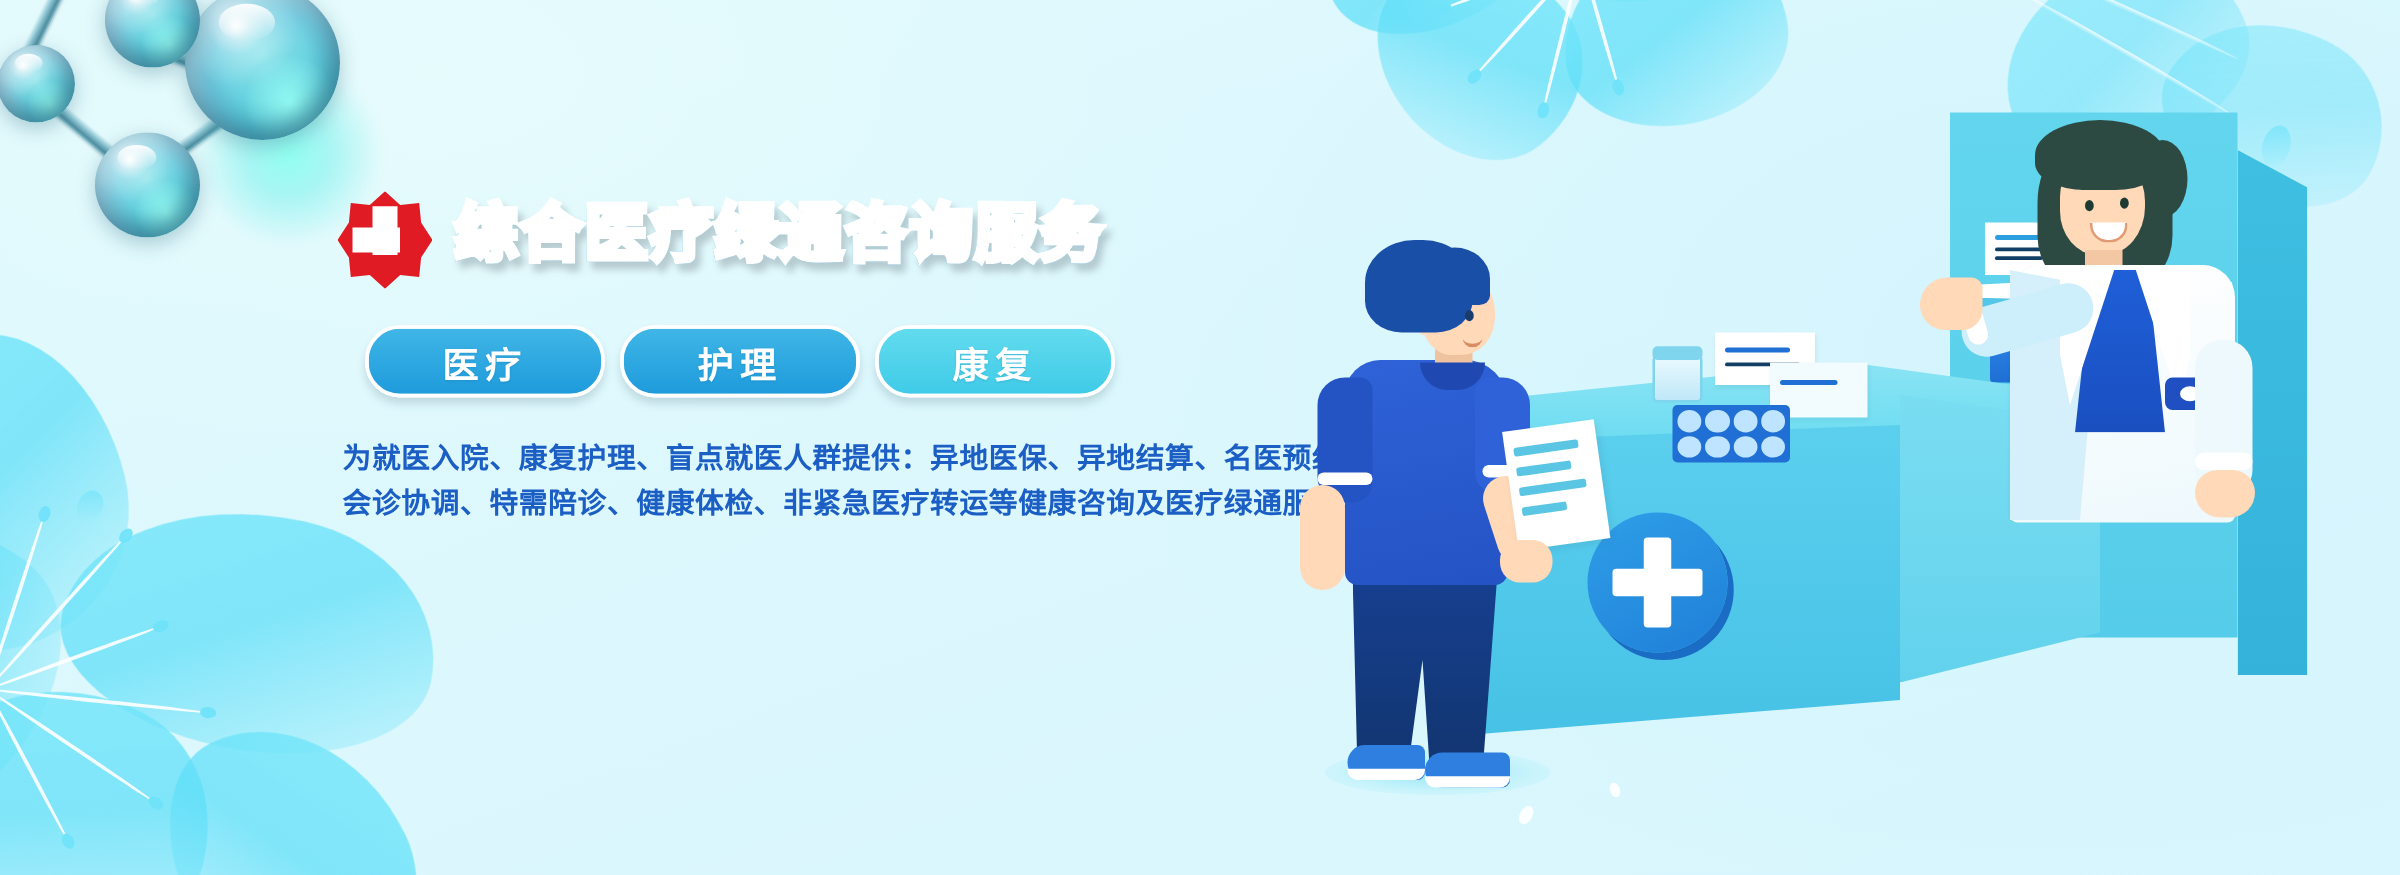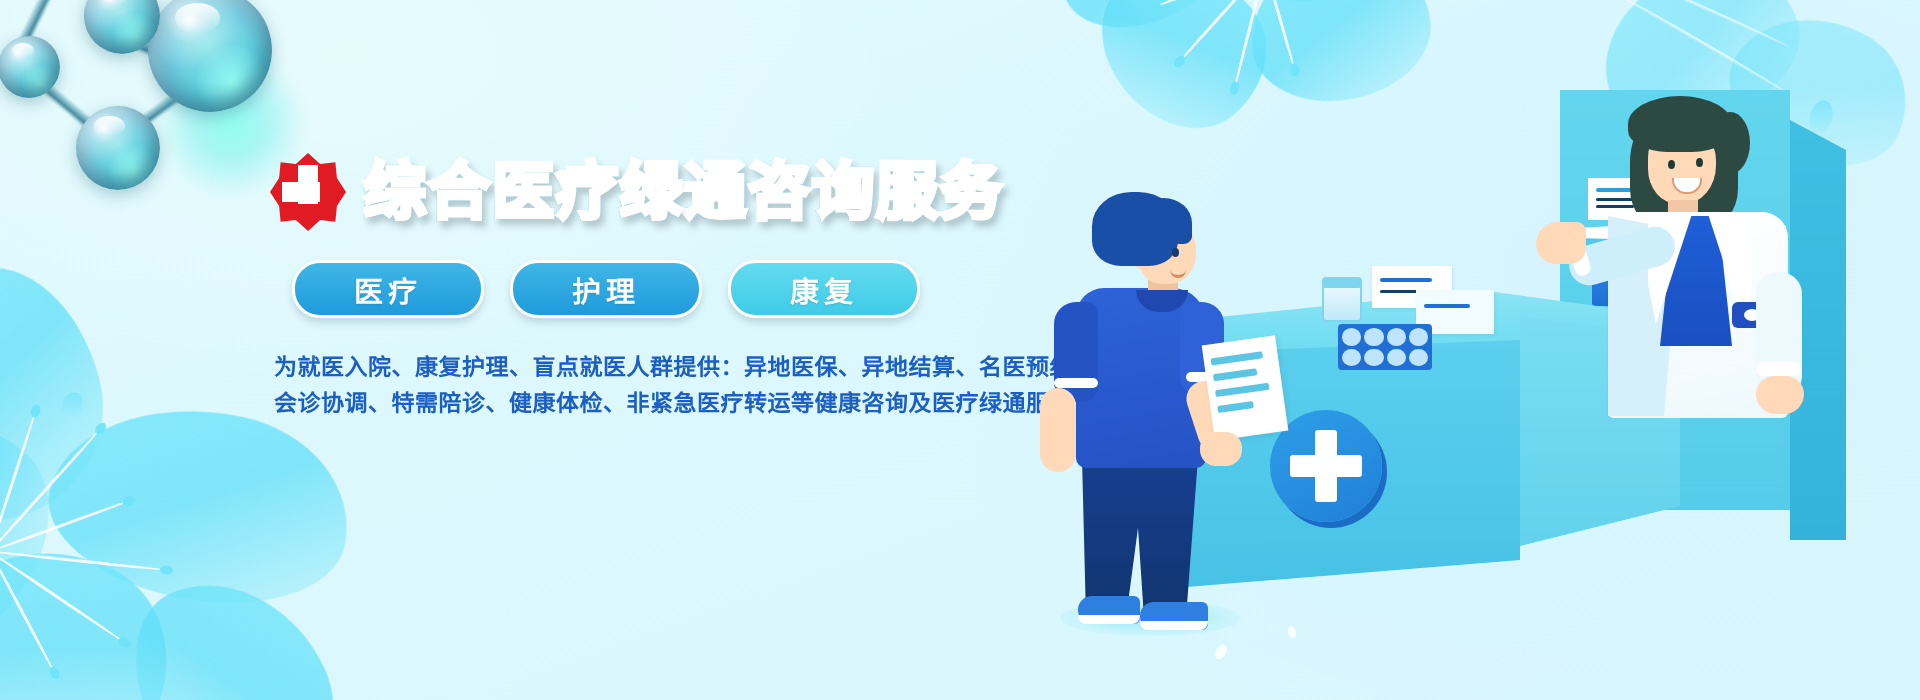--- a/index.html
+++ b/index.html
@@ -70,31 +70,31 @@
   .cross-badge .star{
     position:absolute;inset:0;background:#e01b24;
     clip-path:polygon(50% 0%,66% 14%,86% 12%,88% 32%,100% 50%,88% 68%,86% 88%,66% 86%,50% 100%,34% 86%,14% 88%,12% 68%,0% 50%,12% 32%,14% 12%,34% 14%);
     filter:drop-shadow(0 3px 4px rgba(120,10,20,.3));
   }
   .cross-badge .vbar,.cross-badge .hbar{position:absolute;background:#fff;}
   .cross-badge .vbar{left:50%;top:16%;width:20px;height:50%;transform:translateX(-50%);}
   .cross-badge .hbar{top:50%;left:16%;height:20px;width:50%;transform:translateY(-50%);}
 
   .main-title{
-    font-size:62px;font-weight:bold;letter-spacing:2px;line-height:1;
-    font-family:Liberation Sans, sans-serif;
+    font-size:50px;font-weight:bold;letter-spacing:2px;line-height:1;
+    font-family:Liberation Mono, monospace;
     background:linear-gradient(180deg,#7fdcf2 0%,#5ecbec 40%,#2fa4dd 72%,#1f8fd2 100%);
     -webkit-background-clip:text;background-clip:text;color:transparent;
     -webkit-text-stroke:5px #fff;
     paint-order:stroke fill;
     filter:drop-shadow(4px 6px 3px rgba(110,125,135,.38));
     white-space:nowrap;
   }
 
-  .pills{display:flex;gap:26px;margin-top:26px;margin-left:22px;}
+  .pills{display:flex;gap:12px;margin-top:26px;margin-left:22px;}
   .pill{
     min-width:186px;height:52px;border-radius:28px;
     display:flex;align-items:center;justify-content:center;
     color:#fff;font-size:29px;font-weight:bold;letter-spacing:5px;
     font-family:"DejaVu Sans","Liberation Sans",sans-serif;
     border:3px solid #ffffff;
     box-shadow:0 5px 7px rgba(105,135,150,.28);
     text-shadow:0 1px 2px rgba(0,90,140,.2);
   }
   .pill-1{background:linear-gradient(180deg,#3fb6e6 0%,#1f9bdc 100%);}

